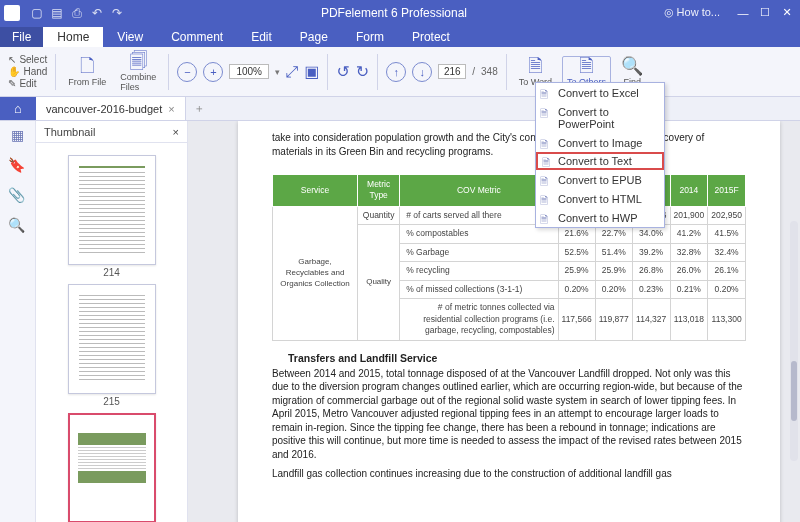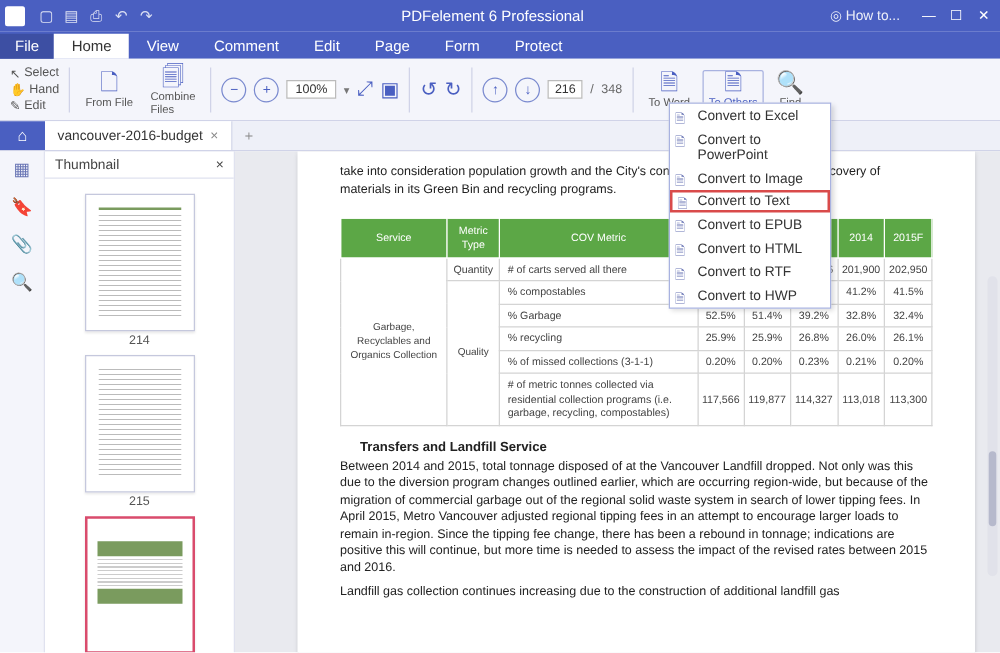--- a/index.html
+++ b/index.html
@@ -253,21 +253,21 @@
             </tr>
             <tr>
               <td style="text-align: left; padding-left: 6px;">% of missed collections (3-1-1)</td>
               <td>0.20%</td>
               <td>0.20%</td>
               <td>0.23%</td>
               <td>0.21%</td>
               <td>0.20%</td>
             </tr>
             <tr>
-              <td style="text-align: left; padding-left: 6px;"># of metric tonnes collected via residential collection programs (i.e. garbage, recycling, compostables)</td>
+              <td style="text-align: right; padding-left: 6px;"># of metric tonnes collected via residential collection programs (i.e. garbage, recycling, compostables)</td>
               <td>117,566</td>
               <td>119,877</td>
               <td>114,327</td>
               <td>113,018</td>
               <td>113,300</td>
             </tr>
           </tbody>
       </table>
 
       <h4>Transfers and Landfill Service</h4>
@@ -280,15 +280,14 @@
   </div>
 </div>
 
 <div class="dropdown" id="dd">
     <div class="item">Convert to Excel</div>
     <div class="item">Convert to PowerPoint</div>
     <div class="item">Convert to Image</div>
     <div class="item hl">Convert to Text</div>
     <div class="item">Convert to EPUB</div>
     <div class="item">Convert to HTML</div>
-    <div class="item">Convert to RTF</div>
     <div class="item">Convert to HWP</div>
   </div>
 
 </body></html>

